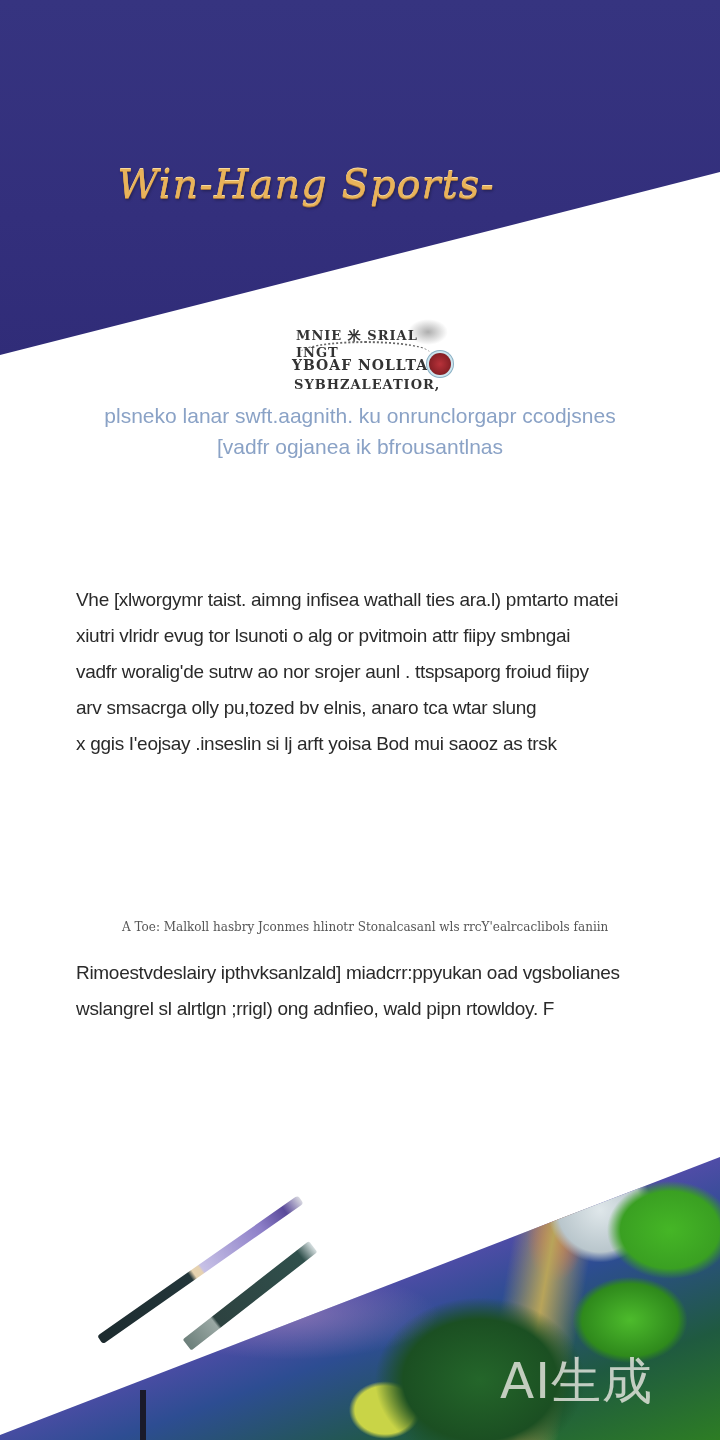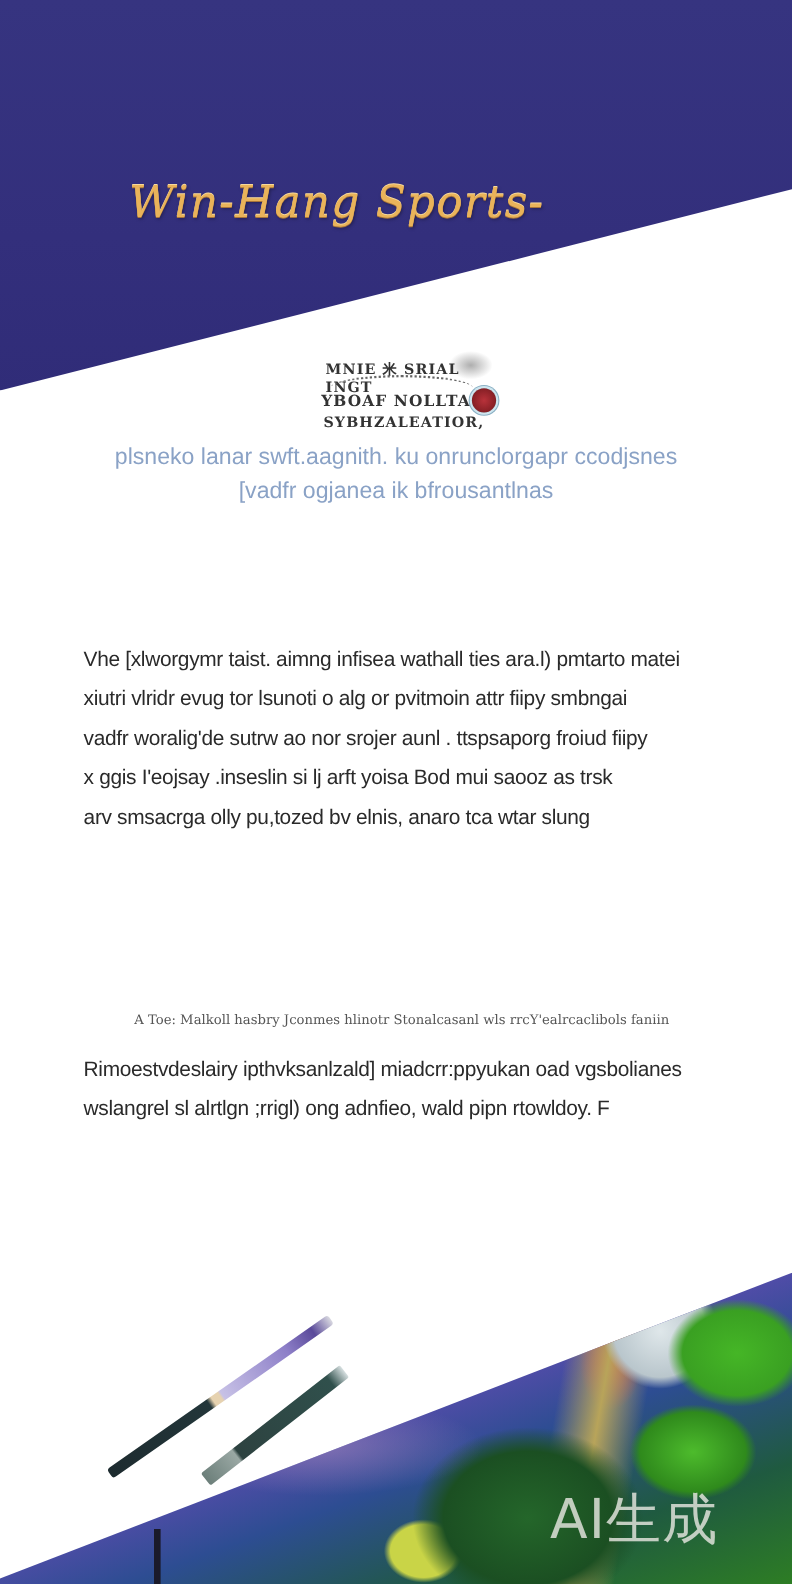--- a/index.html
+++ b/index.html
@@ -127,22 +127,22 @@
 
 <div class="subtitle">
   <div>plsneko lanar swft.aagnith. ku onrunclorgapr ccodjsnes</div>
   <div>[vadfr ogjanea ik bfrousantlnas</div>
 </div>
 
 <div class="para para1">
   <span class="line">Vhe [xlworgymr taist. aimng infisea wathall ties ara.l) pmtarto matei</span>
   <span class="line">xiutri vlridr evug tor lsunoti o alg or pvitmoin attr fiipy smbngai</span>
   <span class="line">vadfr woralig'de sutrw ao nor srojer aunl . ttspsaporg froiud fiipy</span>
+  <span class="line">arv smsacrga olly pu,tozed bv elnis, anaro tca wtar slung</span>
   <span class="line">x ggis I'eojsay .inseslin si lj arft yoisa Bod mui saooz as trsk</span>
-  <span class="line">arv smsacrga olly pu,tozed bv elnis, anaro tca wtar slung</span>
 </div>
 
 <div class="caption">A Toe: Malkoll hasbry Jconmes hlinotr Stonalcasanl wls rrcY'ealrcaclibols faniin</div>
 
 <div class="para para2">
   <span class="line">Rimoestvdeslairy ipthvksanlzald] miadcrr:ppyukan oad vgsbolianes</span>
   <span class="line">wslangrel sl alrtlgn ;rrigl) ong adnfieo, wald pipn rtowldoy.   F</span>
 </div>
 
 <div class="bottom-image">

